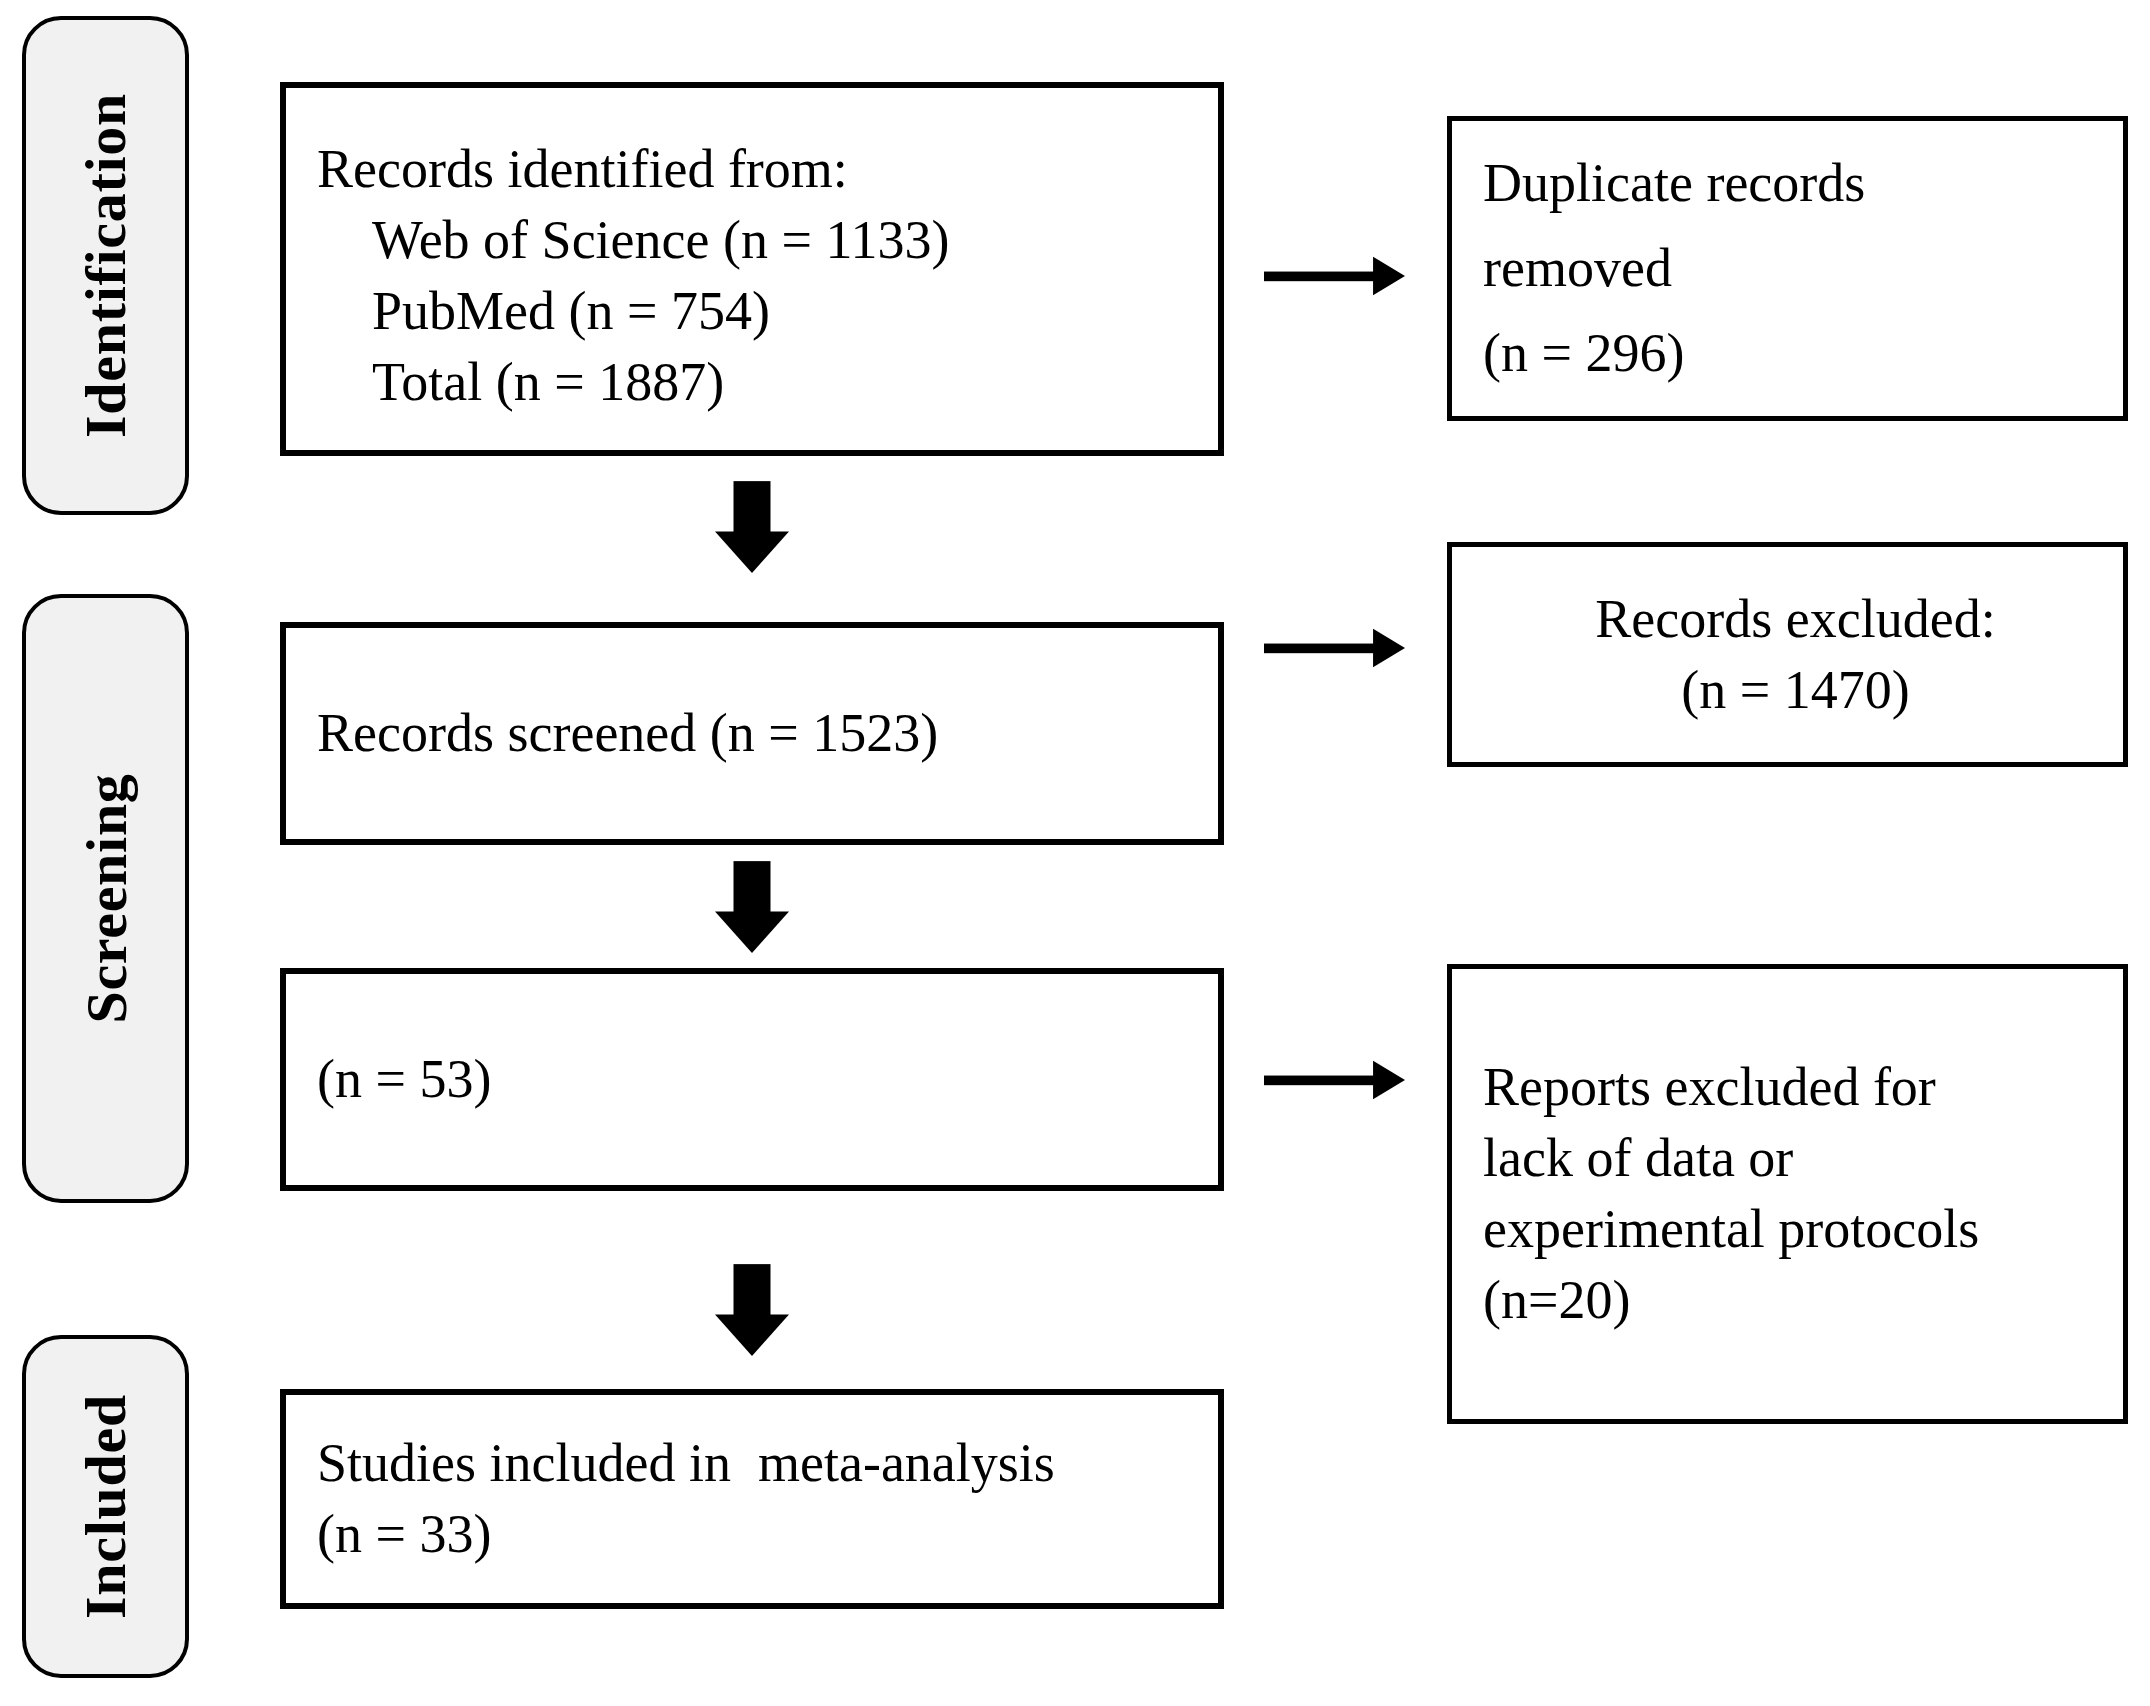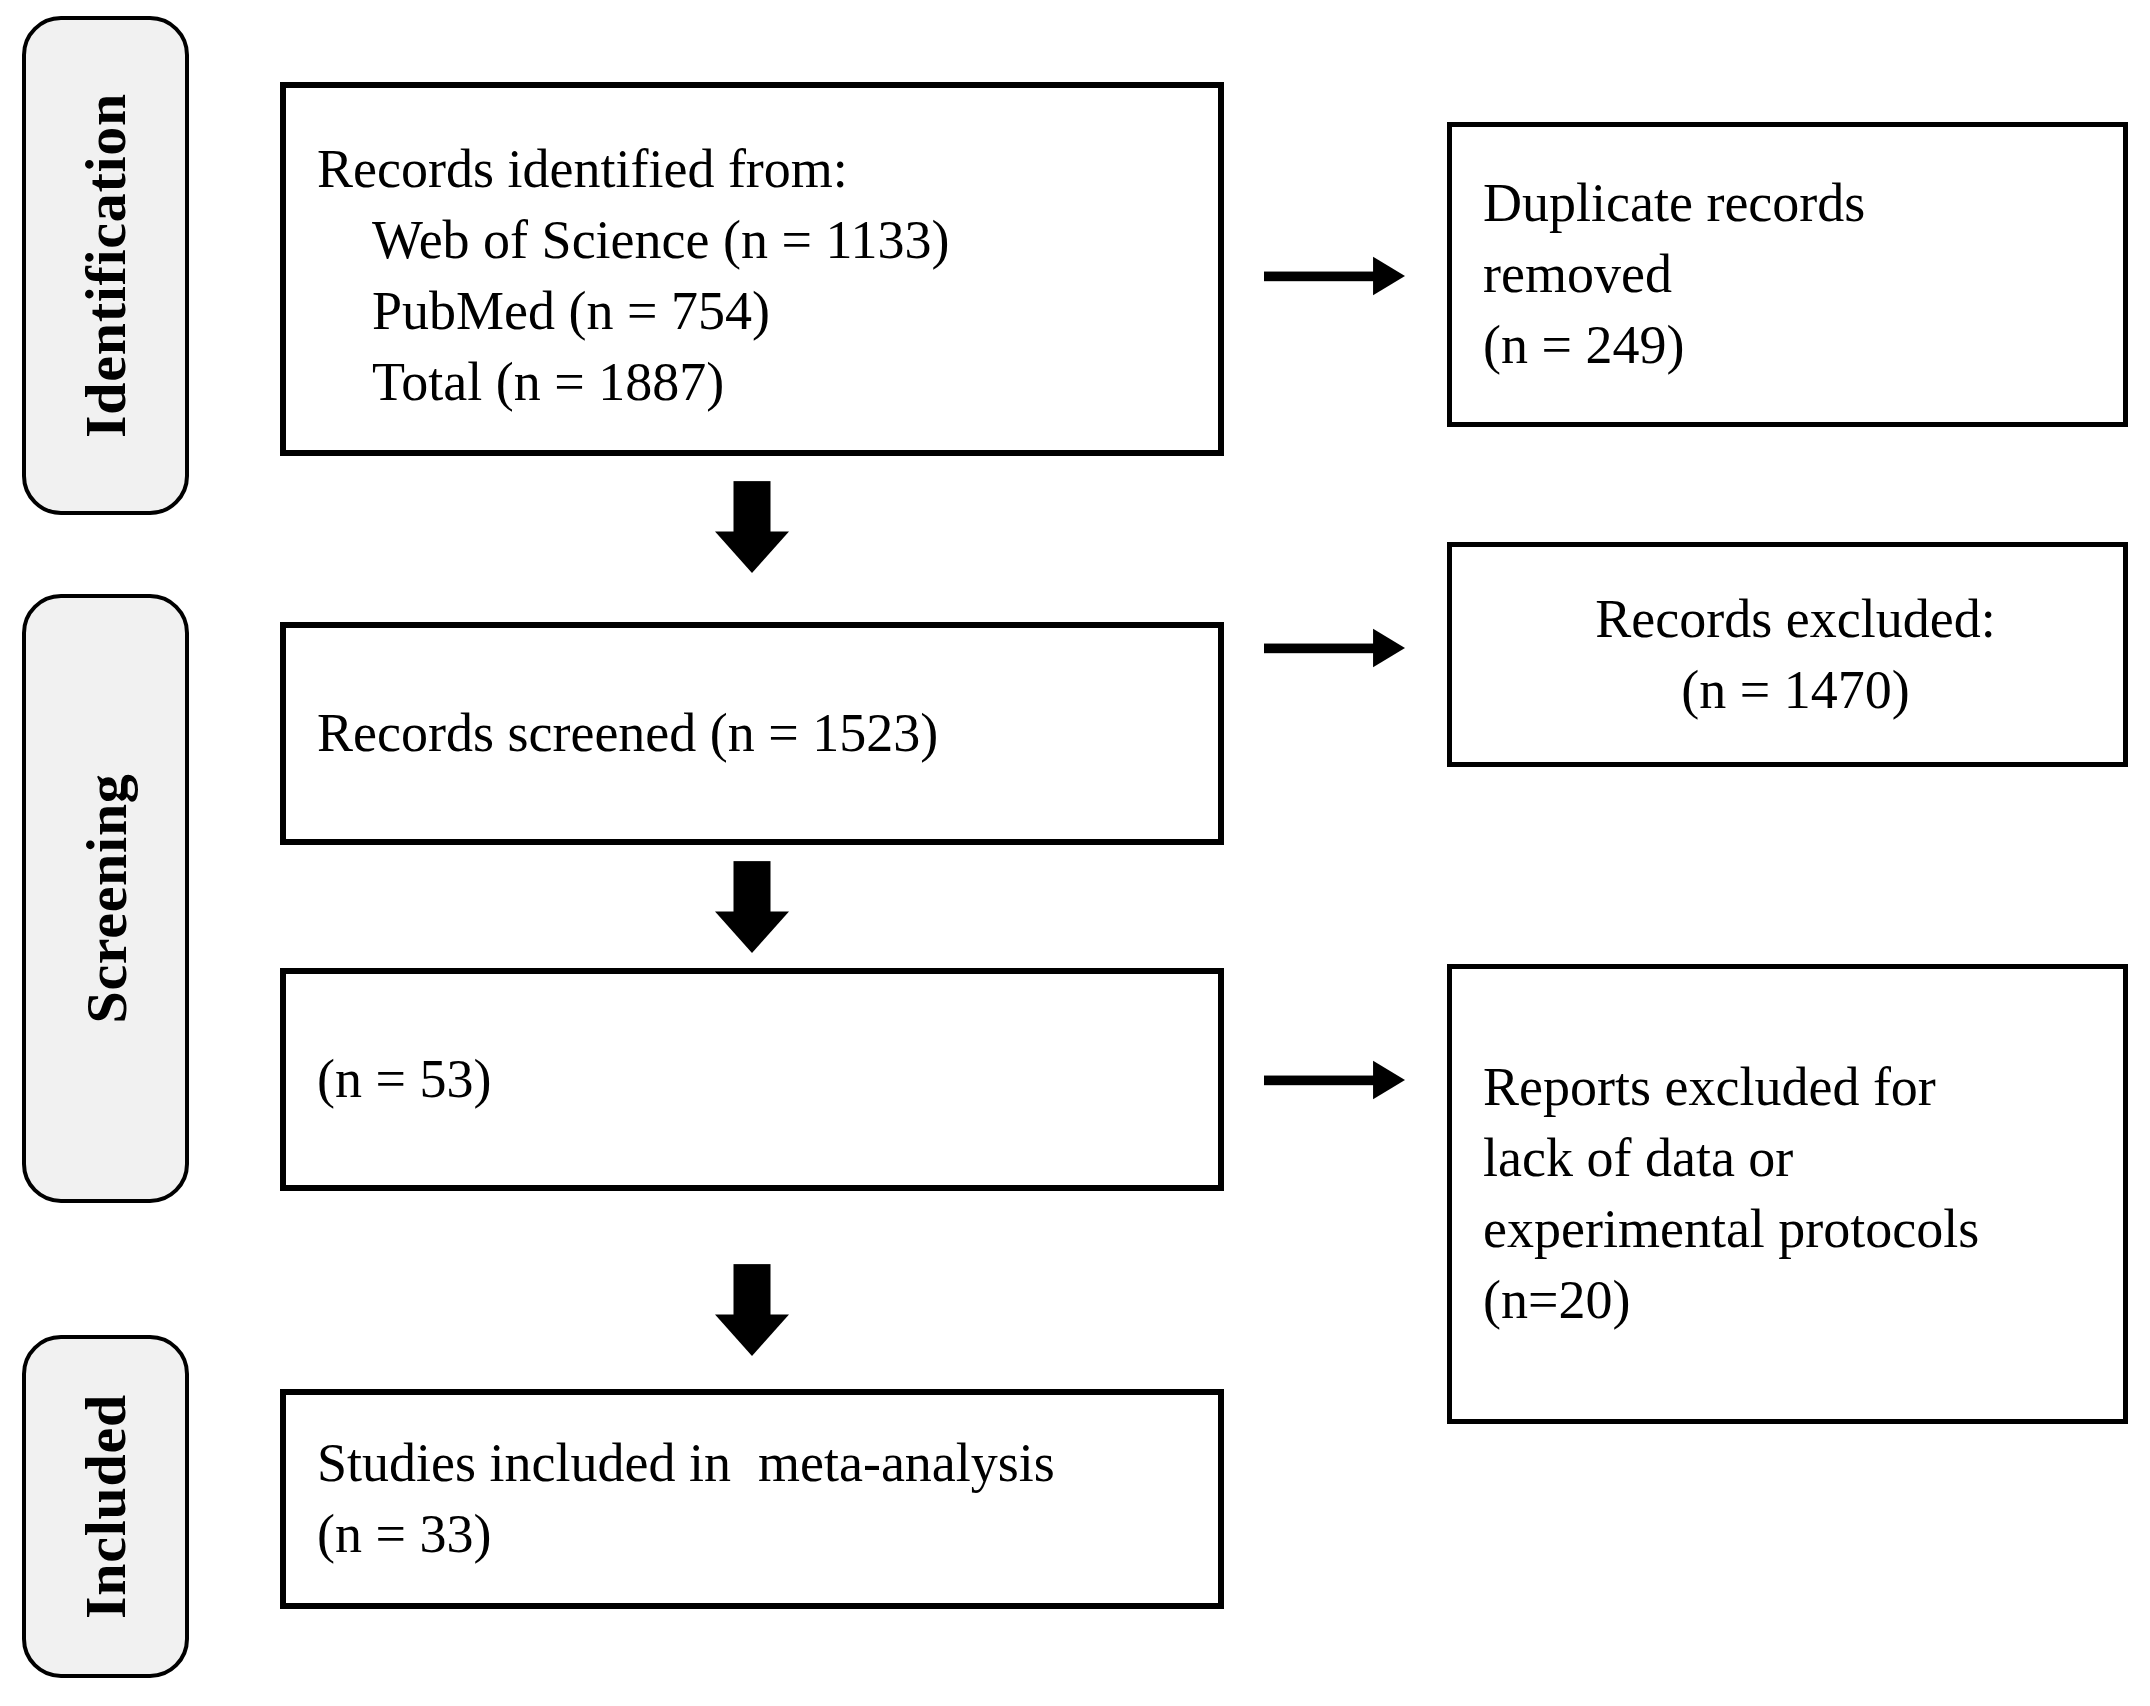--- a/index.html
+++ b/index.html
@@ -85,24 +85,24 @@
 
   <div class="flowbox main" style="top:968px;height:223px;">
     <span class="line">(n = 53)</span>
   </div>
 
   <div class="flowbox main" style="top:1389px;height:220px;">
     <span class="line">Studies included in  meta-analysis</span>
     <span class="line">(n = 33)</span>
   </div>
 
-  <div class="flowbox side" style="top:122px;height:305px;">
+  <div class="flowbox side" style="top:116px;height:305px;gap:14px;">
     <span class="line">Duplicate records</span>
     <span class="line">removed</span>
-    <span class="line">(n = 249)</span>
+    <span class="line">(n = 296)</span>
   </div>
 
   <div class="flowbox side" style="top:542px;height:225px;align-items:center;">
     <span class="line">Records excluded:</span>
     <span class="line">(n = 1470)</span>
   </div>
 
   <div class="flowbox side" style="top:964px;height:460px;">
     <span class="line">Reports excluded for</span>
     <span class="line">lack of data or</span>

